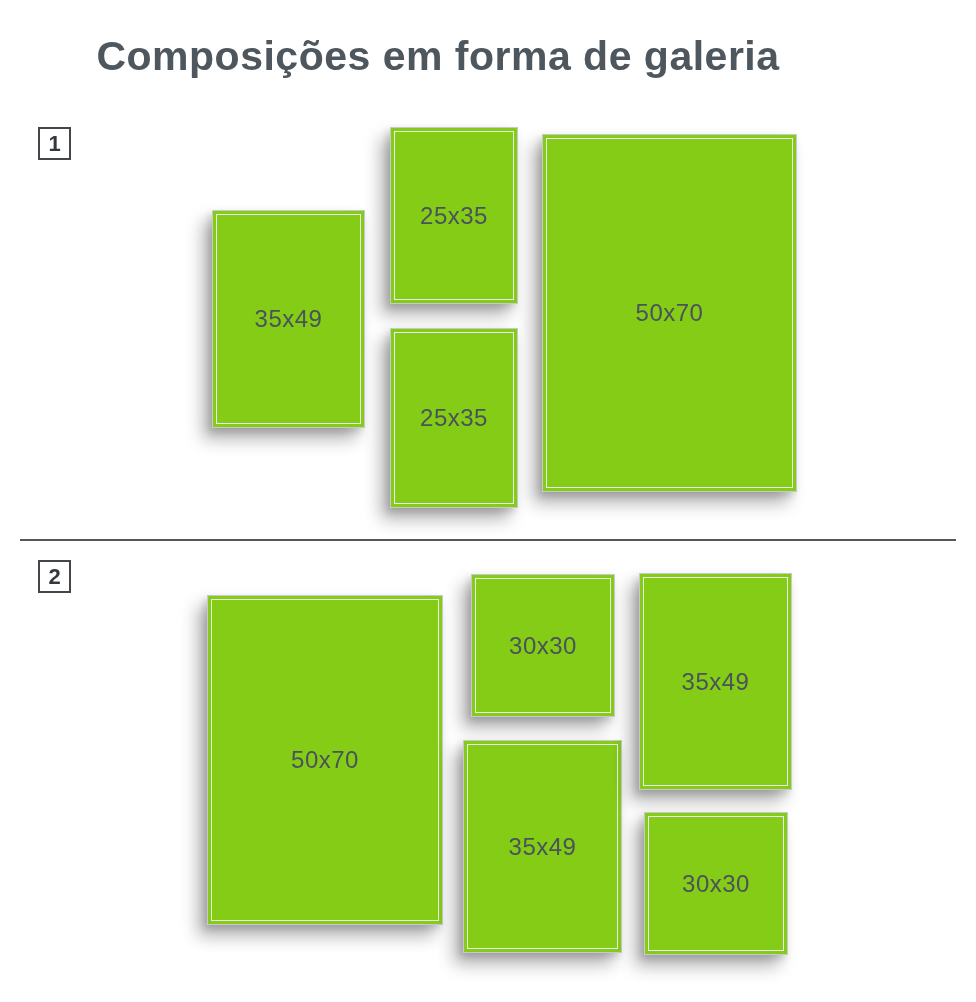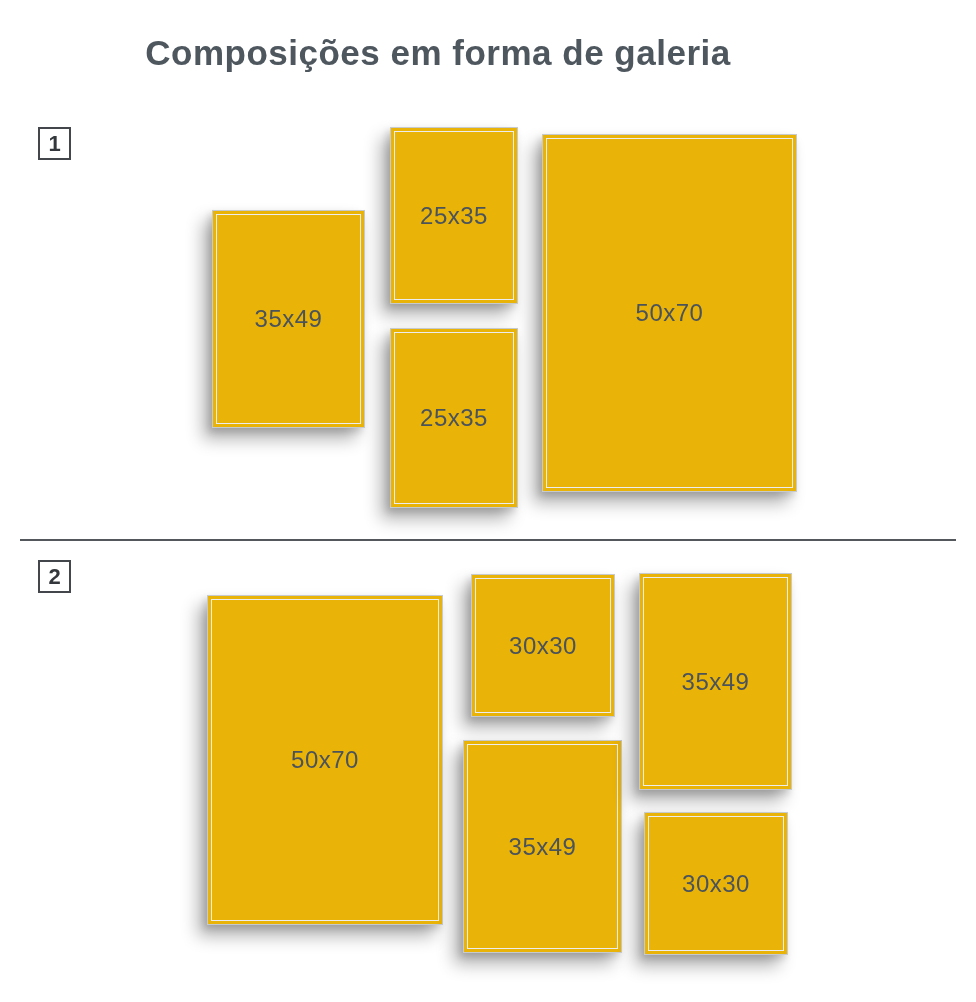--- a/index.html
+++ b/index.html
@@ -14,21 +14,21 @@
     overflow: hidden;
     font-family: "Liberation Sans", sans-serif;
   }
   .page-title {
     position: absolute;
     top: 33px;
     left: 0;
     width: 876px;
     margin: 0;
     text-align: center;
-    font-size: 35px;
+    font-size: 41px;
     font-weight: bold;
     letter-spacing: 0.5px;
     color: #4e565e;
   }
   .section-badge {
     position: absolute;
     width: 33px;
     height: 33px;
     border: 2px solid #43474b;
     box-sizing: border-box;
@@ -46,21 +46,21 @@
     position: absolute;
     left: 20px;
     top: 539px;
     width: 936px;
     height: 2px;
     background: #54585c;
   }
   .frame {
     position: absolute;
     box-sizing: border-box;
-    background: #eab308;
+    background: #84cc16;
     border: 1px solid #c6cacd;
     box-shadow: -9px 11px 16px rgba(0,0,0,0.30), -3px 4px 7px rgba(0,0,0,0.14);
     display: flex;
     align-items: center;
     justify-content: center;
   }
   .frame::before {
     content: "";
     position: absolute;
     left: 3px; top: 3px; right: 3px; bottom: 3px;

